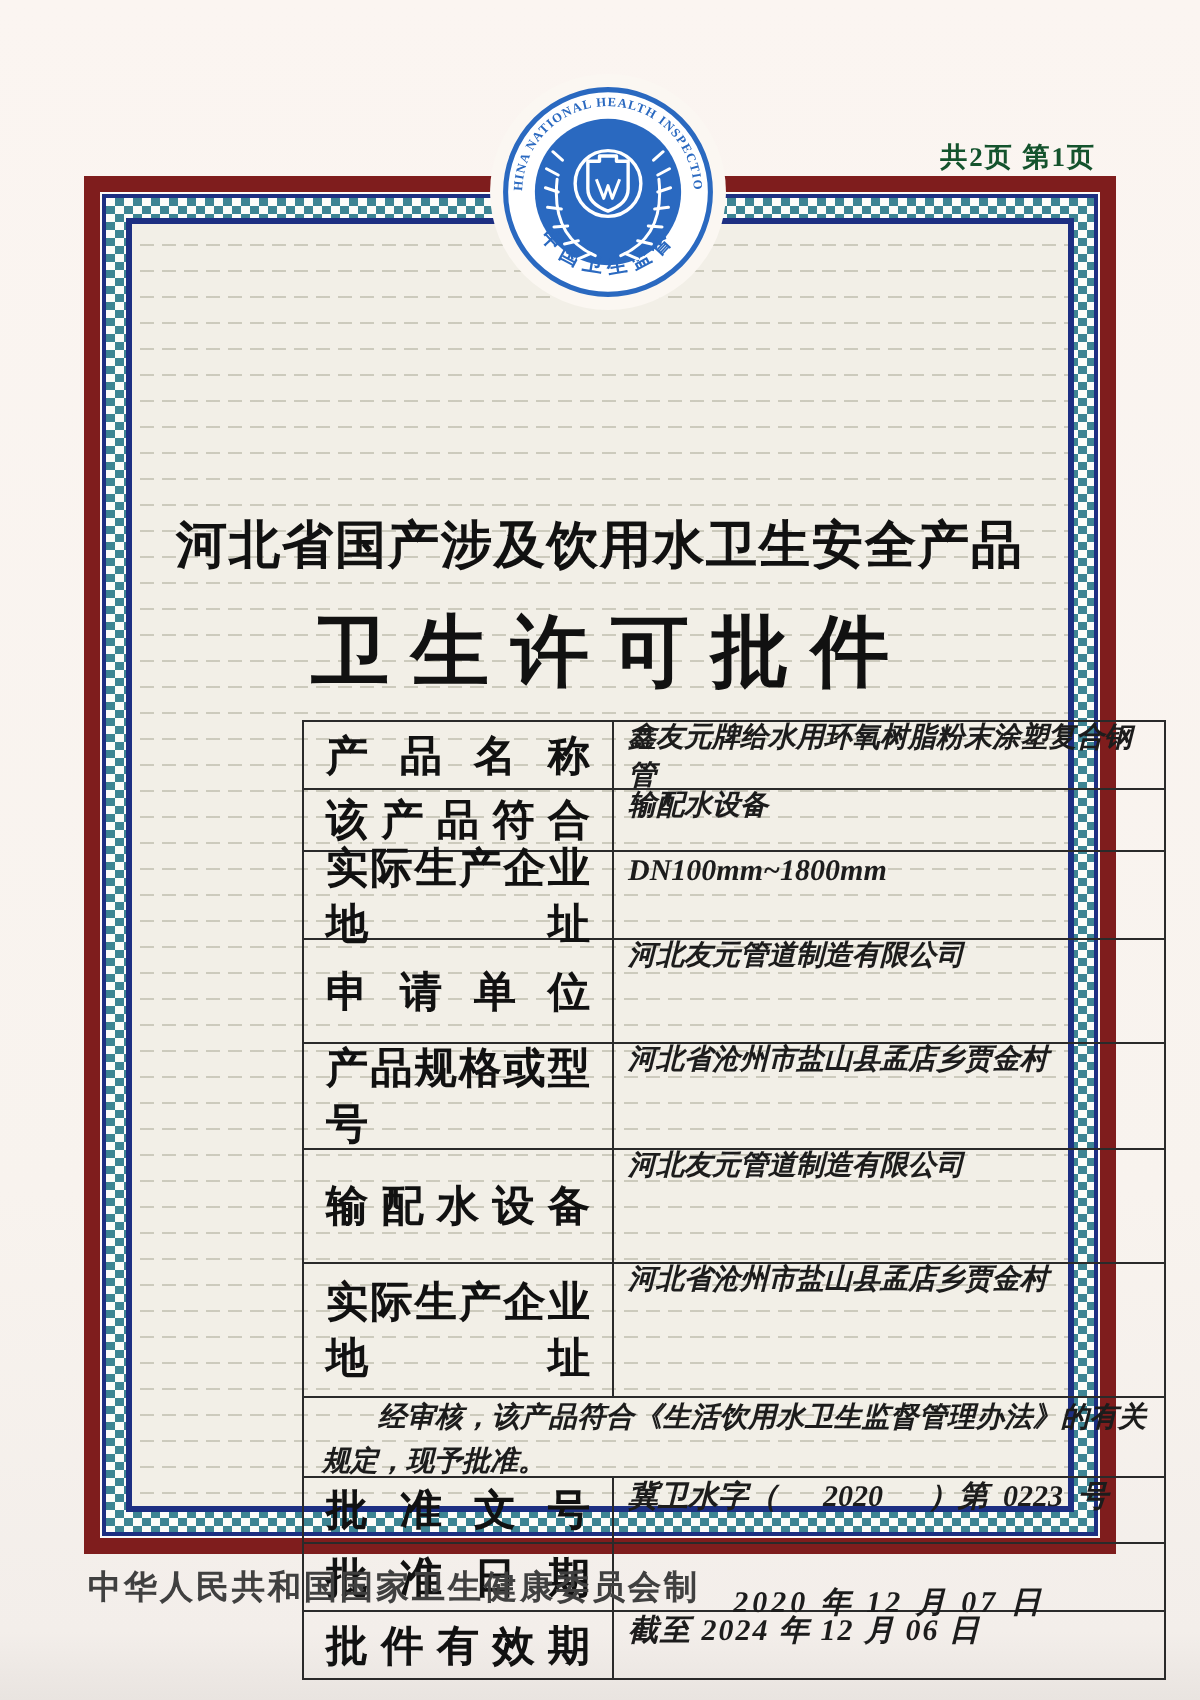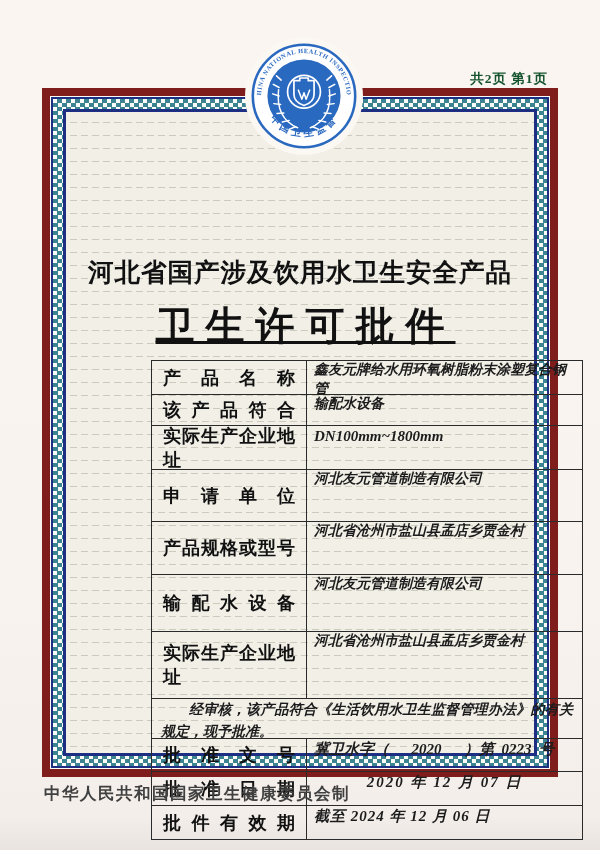--- a/index.html
+++ b/index.html
@@ -37,49 +37,49 @@
     background:#fbf7f2;
   }
   .emblem{position:absolute;left:251px;top:43px;width:106px;height:106px;}
   
   .title1{
     position:absolute;left:0;top:143px;width:100%;text-align:center;
     font-size:25.5px;font-weight:bold;letter-spacing:1px;color:#111;
   }
   .title2{
     position:absolute;left:0;top:187px;width:100%;text-align:center;
-    font-size:39px;font-weight:bold;letter-spacing:11px;text-indent:11px;color:#111;text-decoration:underline;
+    font-size:39px;font-weight:bold;letter-spacing:11px;text-indent:11px;color:#111;
   }
   
   .cert-table{
     position:absolute;left:85px;top:248px;width:432px;box-sizing:border-box;
     border:1px solid #2a2a2a;
   }
   .trow{display:flex;border-bottom:1px solid #2a2a2a;box-sizing:border-box;}
   .trow:last-child{border-bottom:none;}
   .tlabel{
     width:155px;flex:0 0 155px;box-sizing:border-box;border-right:1px solid #2a2a2a;
     display:flex;align-items:center;padding:0 11px;
   }
   .tlabel span{
-    width:100%;font-size:18px;font-weight:bold;color:#111;
+    width:100%;font-size:21px;font-weight:bold;color:#111;
     text-align:justify;text-align-last:justify;
   }
   .tvalue{
     flex:1;display:flex;align-items:flex-start;padding:0 7px;box-sizing:border-box;font-style:italic;
   }
   .tvalue span{
     font-size:14px;font-weight:bold;color:#1c1c1c;line-height:1.35;
   }
   .row-spec .tvalue span{font-size:15px;}
   .row-conclusion .tvalue span{
     width:100%;text-indent:2em;text-align:justify;font-size:14px;line-height:1.6;padding:0 2px;
   }
   .row-pre .tvalue span{white-space:pre;font-size:15px;}
-  .row-center .tvalue{justify-content:center;}
+  .row-center .tvalue{justify-content:center;margin-top:20px;}
   .row-center .tvalue span{font-size:15px;letter-spacing:2px;}
   .row-valid .tvalue span{font-size:15px;letter-spacing:1px;}
   
   .footer{
     position:absolute;left:44px;top:783px;
     font-size:16.5px;font-weight:bold;letter-spacing:1.5px;color:#404040;
   }
 </style>
 </head>
 <body>

